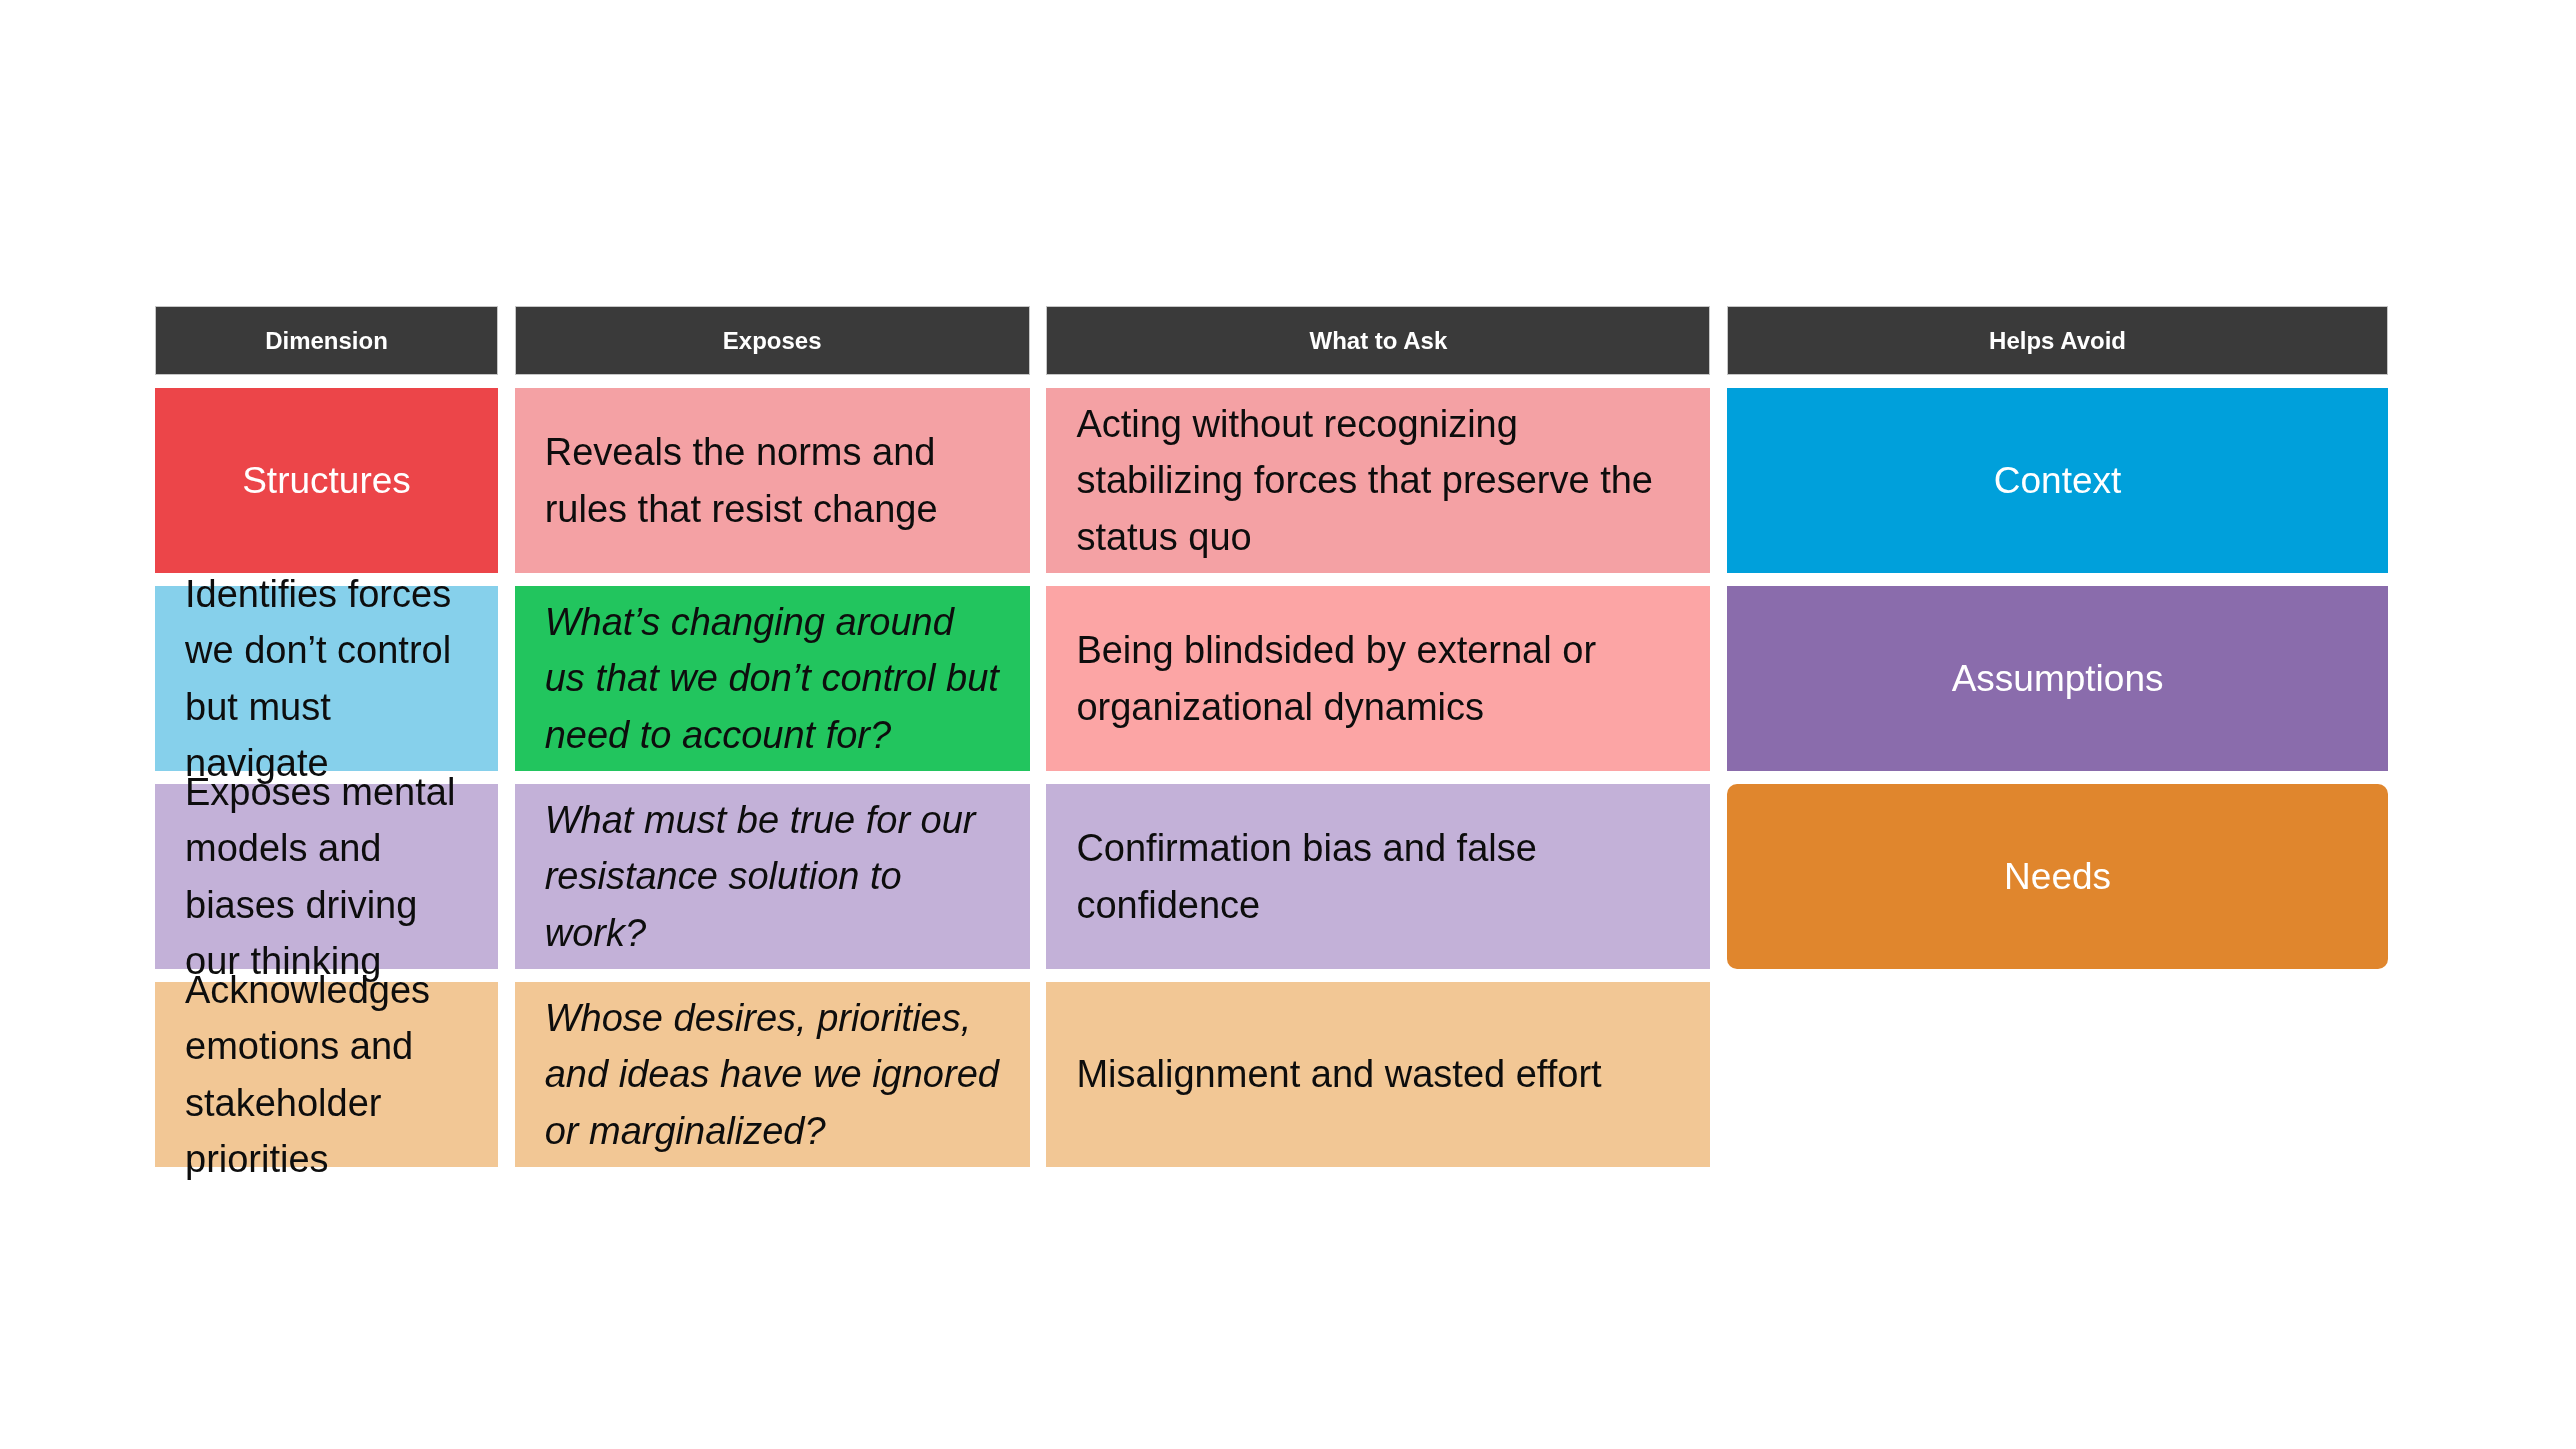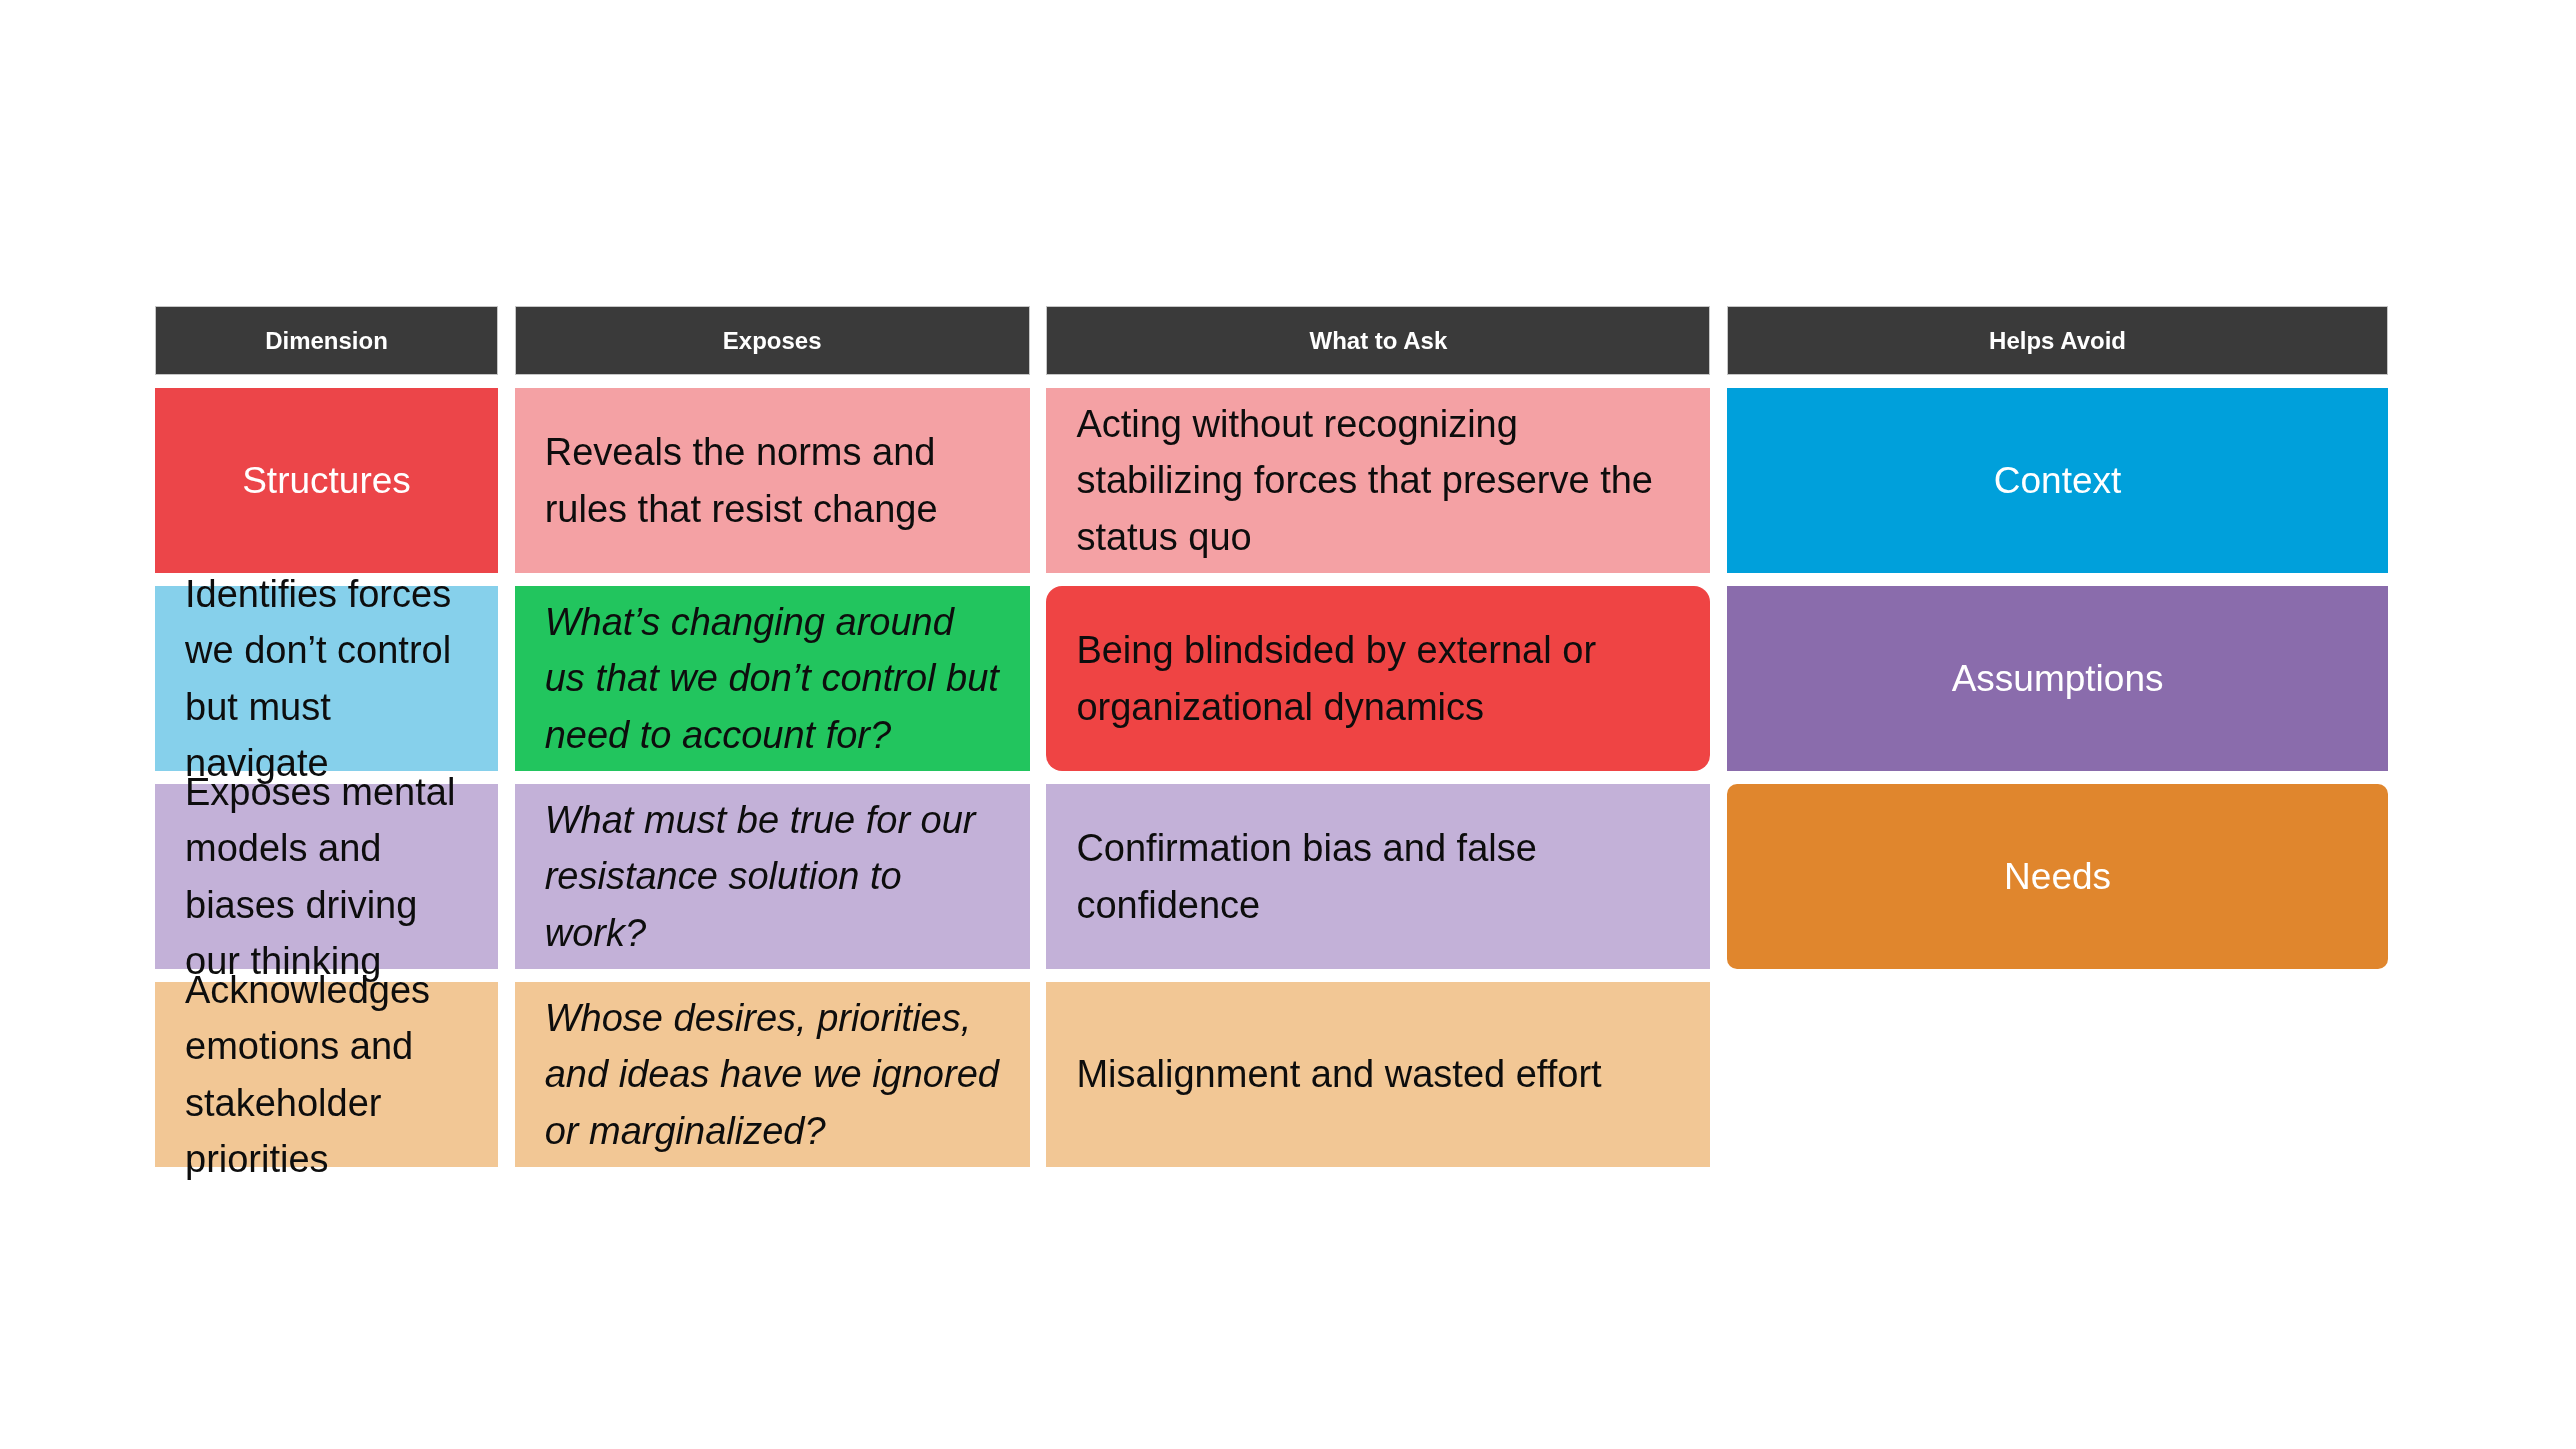--- a/index.html
+++ b/index.html
@@ -69,21 +69,21 @@
     <div class="th">What to Ask</div>
     <div class="th">Helps Avoid</div>
 
     <div class="dim" style="background-color: rgb(236, 69, 73);">Structures</div>
     <div class="cell" style="background-color: rgb(244, 161, 164);">Reveals the norms and rules that resist change</div>
     <div class="cell" style="background-color: rgb(244, 161, 164);">Acting without recognizing stabilizing forces that preserve the status quo</div>
 
     <div class="dim" style="background-color: rgb(0, 160, 219);">Context</div>
     <div class="cell" style="background-color: rgb(134, 208, 235);">Identifies forces we don’t control but must navigate</div>
     <div class="cell ask" style="background-color: #22c55e;">What’s changing around us that we don’t control but need to account for?</div>
-    <div class="cell" style="background-color: #ef4444; border-radius: 16px;">Being blindsided by external or organizational dynamics</div>
+    <div class="cell" style="background-color: #fca5a5;">Being blindsided by external or organizational dynamics</div>
 
     <div class="dim" style="background-color: rgb(138, 108, 172);">Assumptions</div>
     <div class="cell" style="background-color: rgb(195, 177, 216);">Exposes mental models and biases driving our thinking</div>
     <div class="cell ask" style="background-color: rgb(195, 177, 216);">What must be true for our resistance solution to work?</div>
     <div class="cell" style="background-color: rgb(195, 177, 216);">Confirmation bias and false confidence</div>
 
     <div class="dim" style="background-color: rgb(224, 134, 45); border-radius: 10px;">Needs</div>
     <div class="cell" style="background-color: rgb(242, 199, 149);">Acknowledges emotions and stakeholder priorities</div>
     <div class="cell ask" style="background-color: rgb(242, 199, 149);">Whose desires, priorities, and ideas have we ignored or marginalized?</div>
     <div class="cell" style="background-color: rgb(242, 199, 149);">Misalignment and wasted effort</div>

